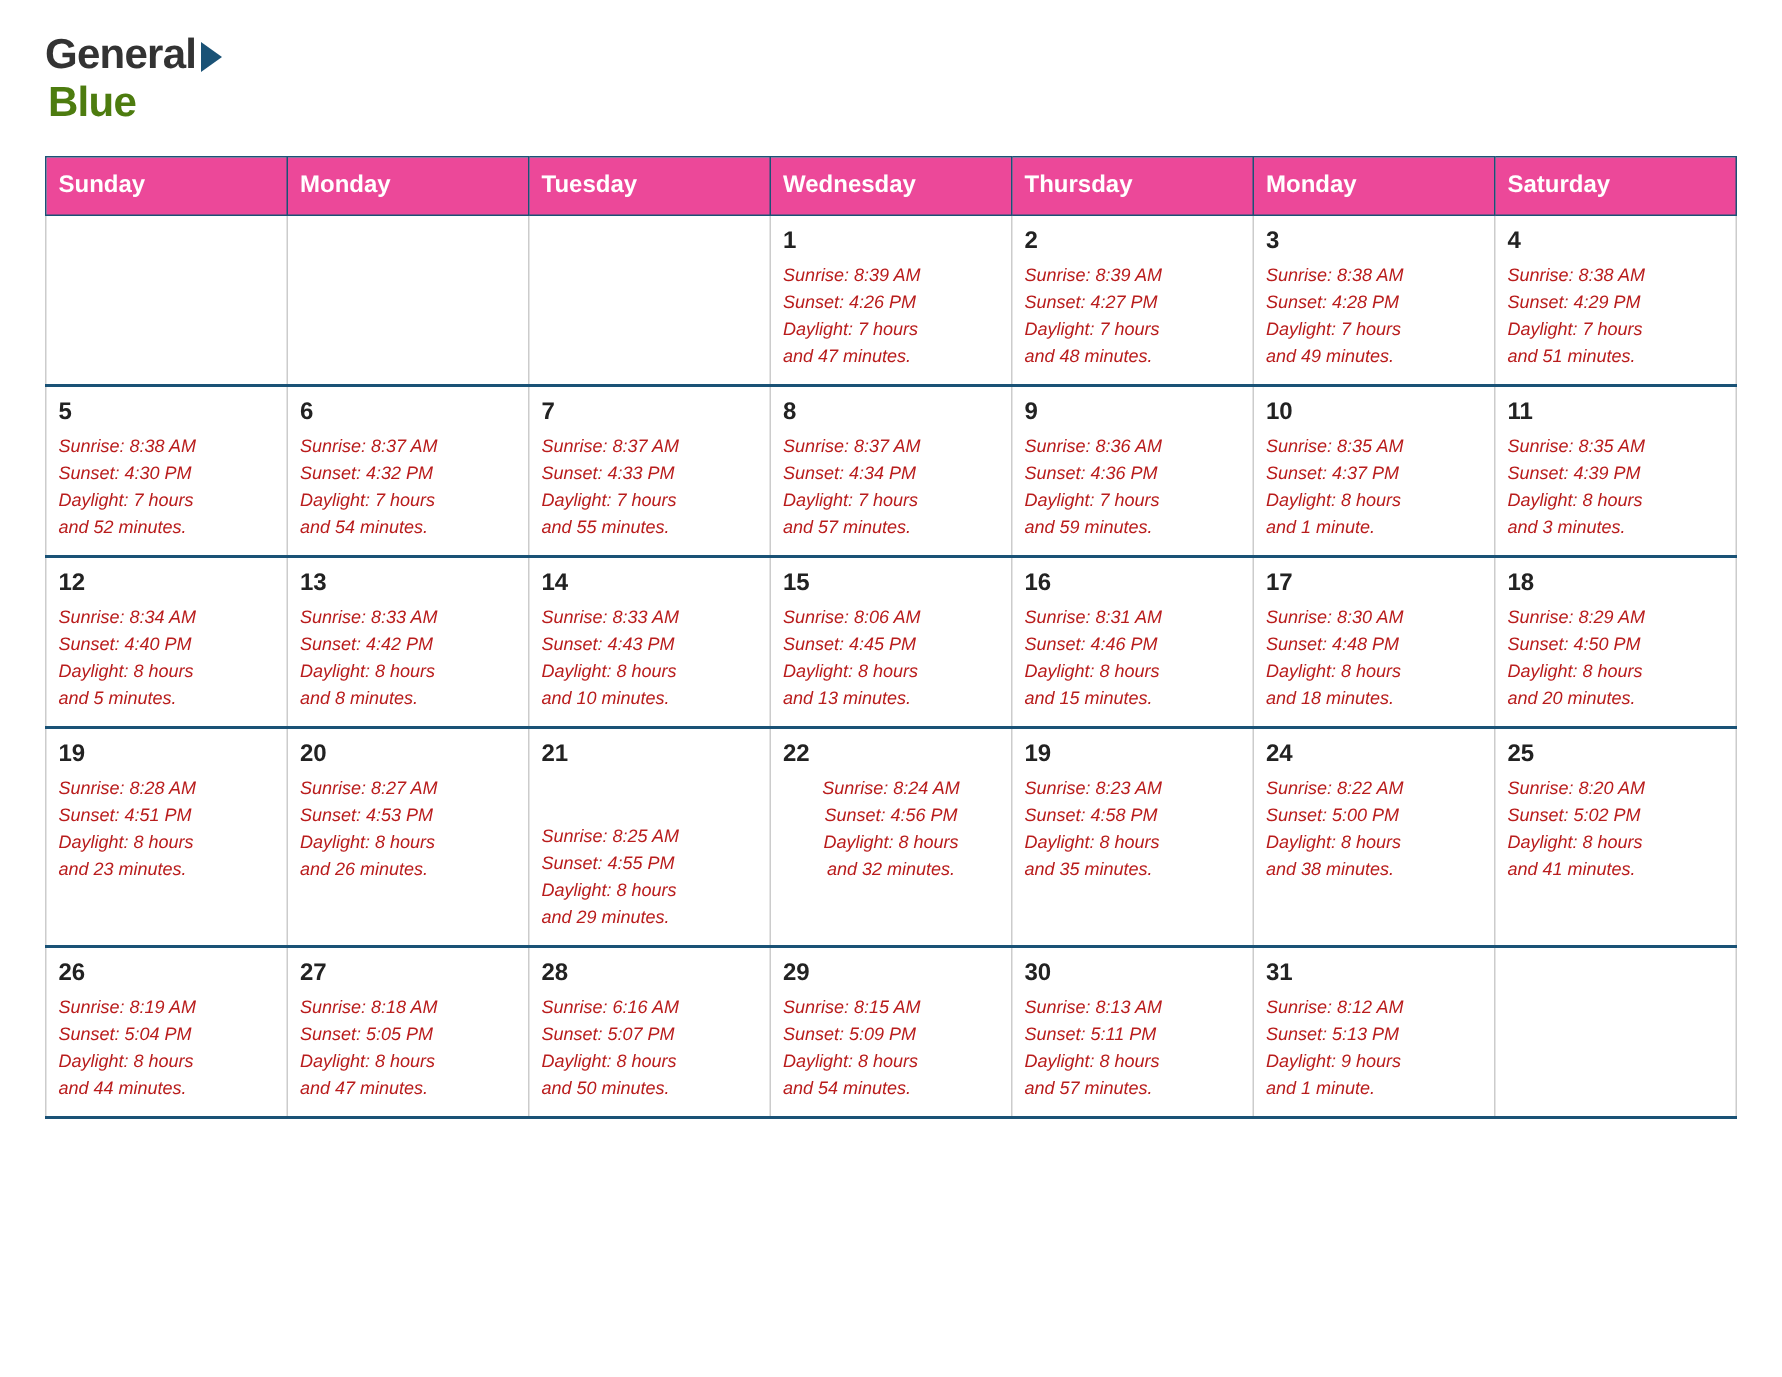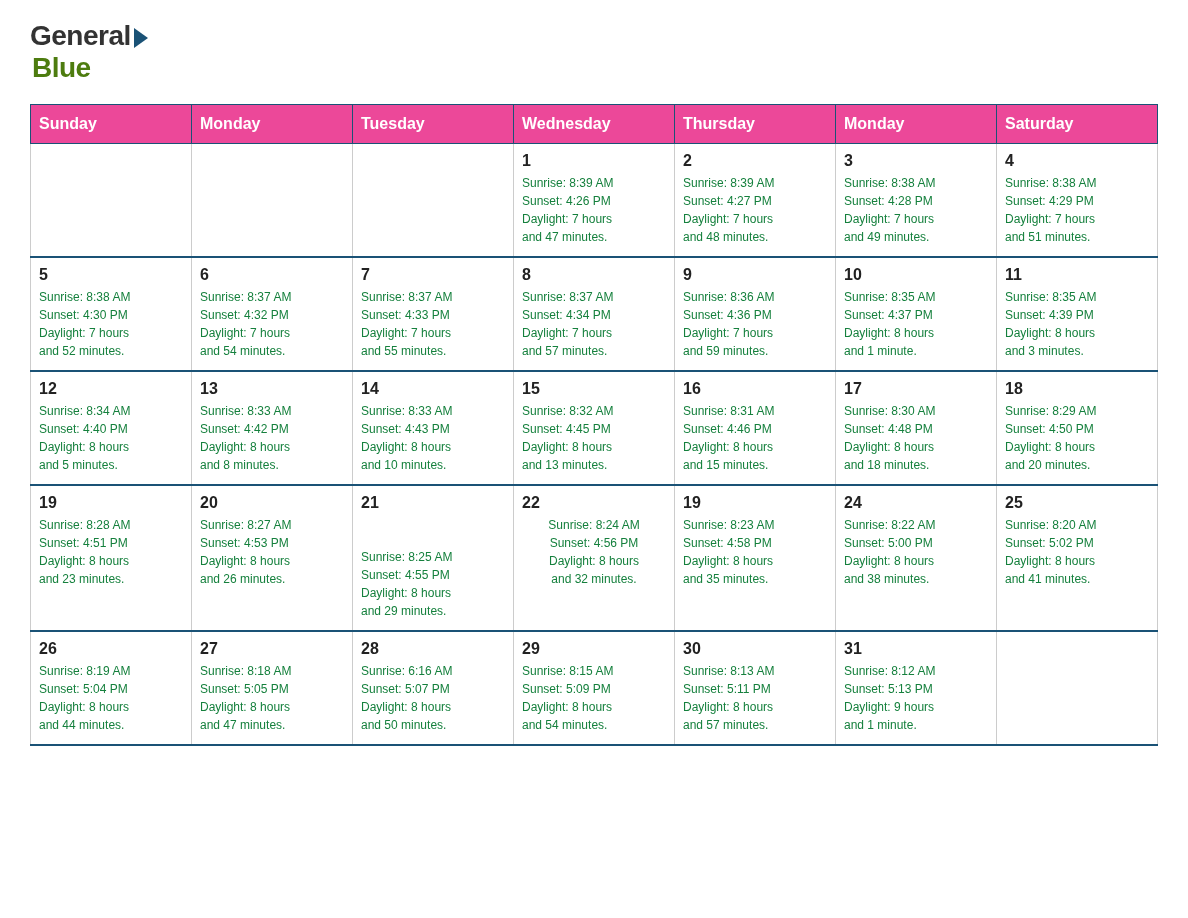--- a/index.html
+++ b/index.html
@@ -86,22 +86,23 @@
     }
     .day-number {
       font-size: 16px;
       font-weight: bold;
       color: #222;
       display: block;
       margin-bottom: 4px;
     }
     .day-info {
       font-size: 12px;
-      color: #15803d;
+      color: #b91c1c;
       line-height: 1.5;
+      font-style: italic;
     }
     .empty-cell {
       background: #fff;
     }
     tbody tr {
       border-bottom: 2px solid #1a5276;
     }
   </style>
 </head>
 <body>
@@ -230,21 +231,21 @@
         </td>
         <td>
           <span class="day-number">14</span>
           <div class="day-info" style="white-space: pre-line;">Sunrise: 8:33 AM
 Sunset: 4:43 PM
 Daylight: 8 hours
 and 10 minutes.</div>
         </td>
         <td>
           <span class="day-number">15</span>
-          <div class="day-info" style="white-space: pre-line;">Sunrise: 8:32 AM
+          <div class="day-info" style="white-space: pre-line;">Sunrise: 8:06 AM
 Sunset: 4:45 PM
 Daylight: 8 hours
 and 13 minutes.</div>
         </td>
         <td>
           <span class="day-number">16</span>
           <div class="day-info" style="white-space: pre-line;">Sunrise: 8:31 AM
 Sunset: 4:46 PM
 Daylight: 8 hours
 and 15 minutes.</div>

